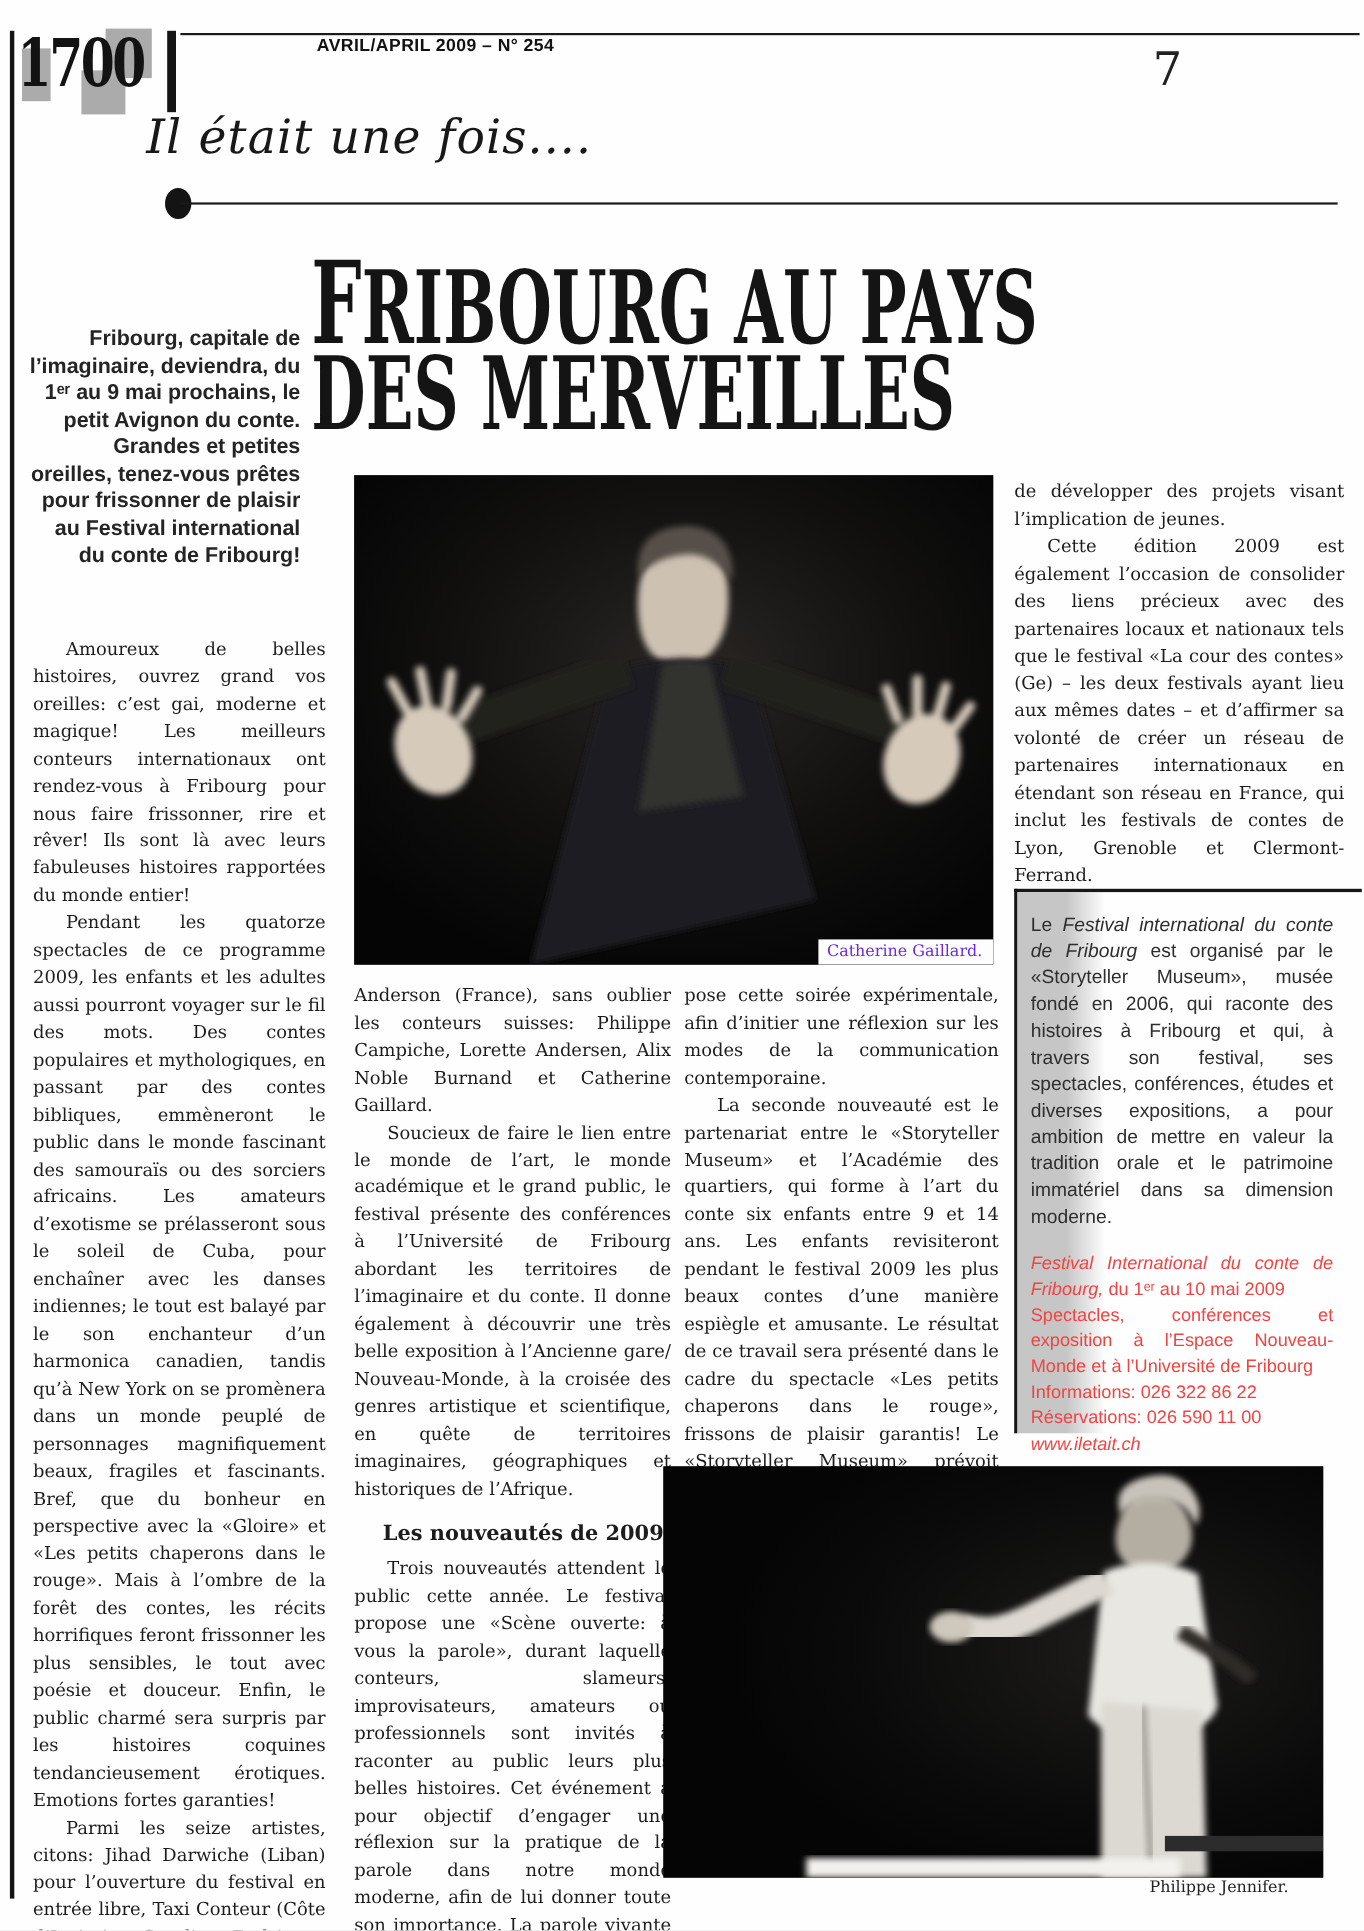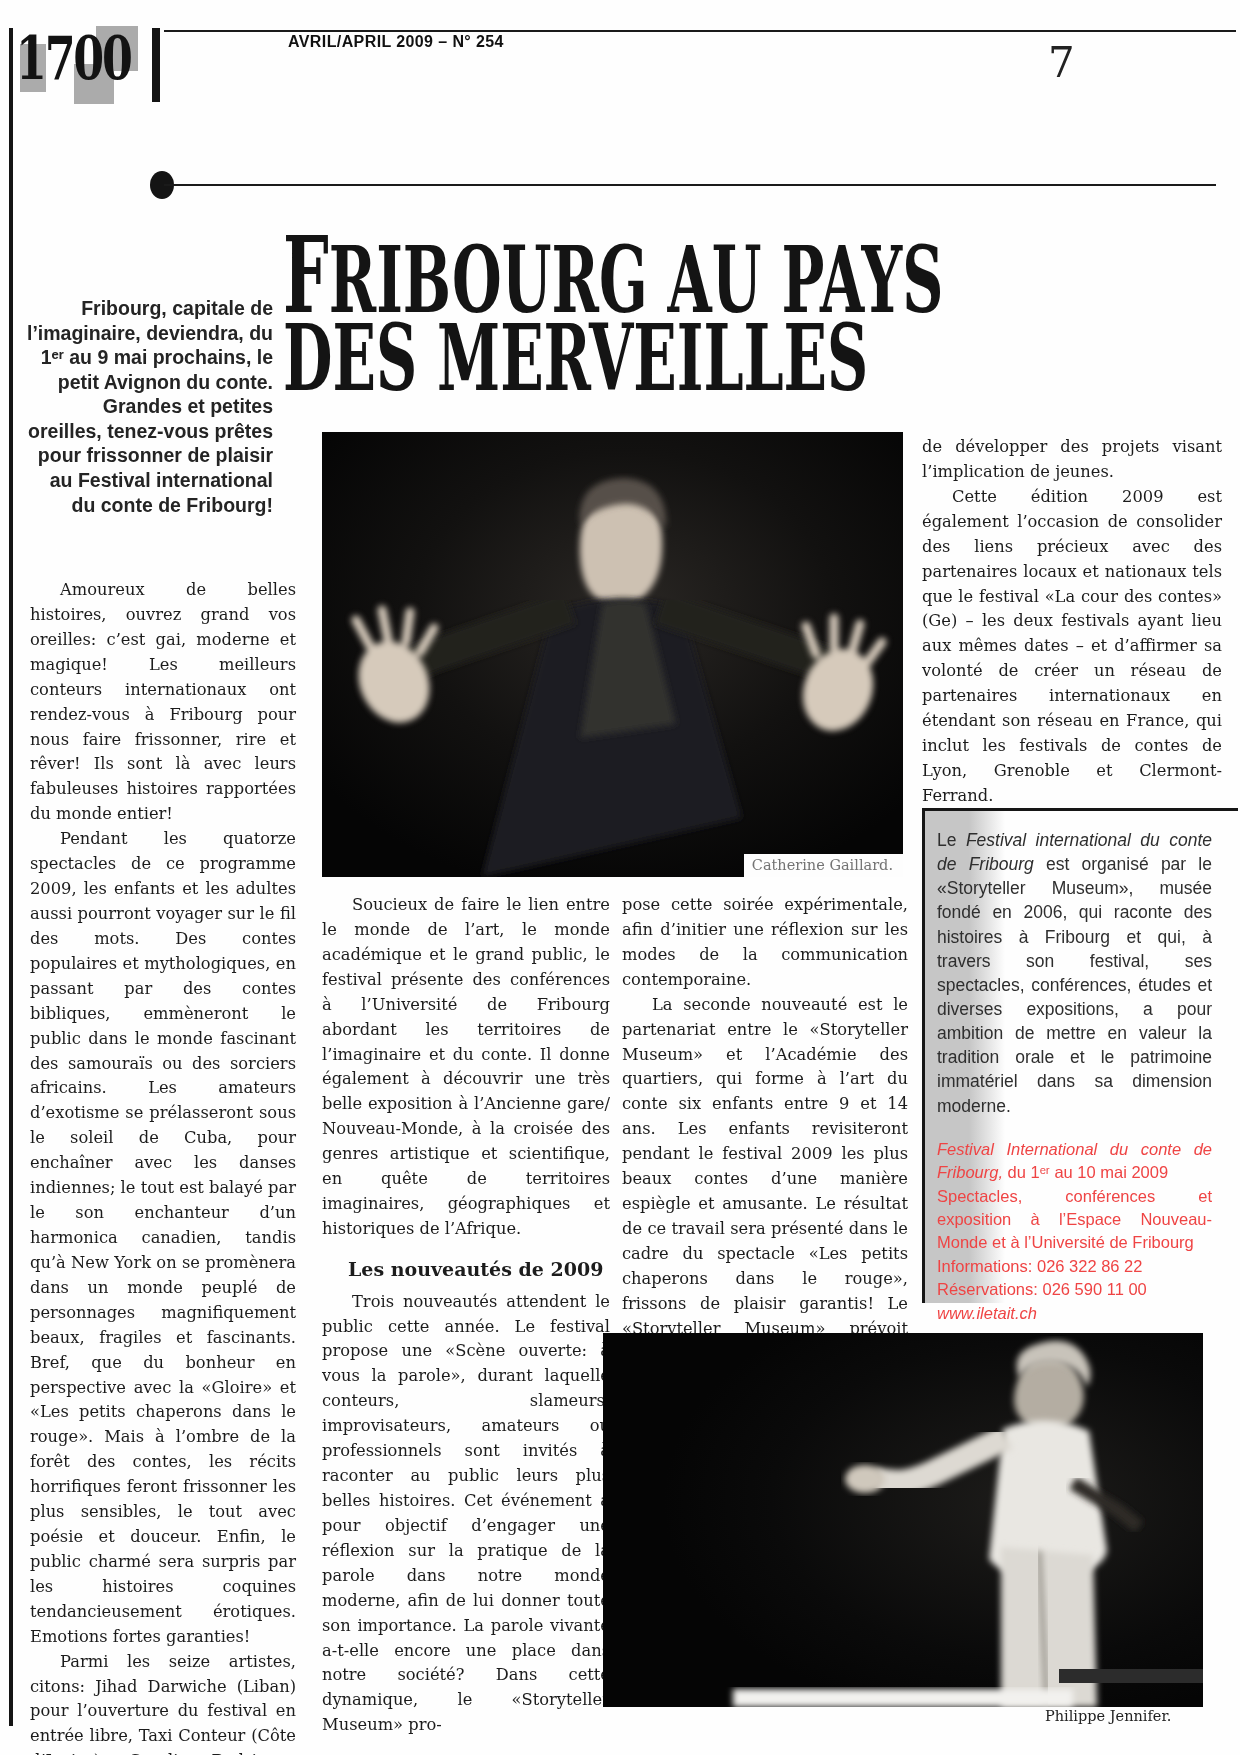--- a/index.html
+++ b/index.html
@@ -49,21 +49,21 @@
   #col2{left:322px;top:893px;width:288px;}
   #col3{left:622px;top:893px;width:286px;}
   #col4{left:922px;top:435px;width:300px;}
 
   
   .photo{position:absolute;background:#060606;overflow:hidden;}
   #photo1{left:322px;top:432px;width:581px;height:445px;}
   #photo2{left:603px;top:1333px;width:600px;height:374px;}
   .photo svg{display:block;width:100%;height:100%;}
   #caption1{right:0;bottom:0;background:#fdfdfd;padding:3px 10px 4px 8px;
-            font-family:"DejaVu Serif",serif;font-size:14.5px;color:#737373;}
+            font-family:"DejaVu Serif",serif;font-size:14.5px;color:#6d28d9;}
   #caption2{left:1045px;top:1708px;font-family:"DejaVu Serif",serif;font-size:14.5px;color:#222;}
 
   
   #infobox{left:922px;top:808px;width:316px;height:495px;
            border-top:3px solid #161616;border-left:3px solid #161616;box-sizing:border-box;}
   #infobox-shade{left:0;top:0;width:80px;height:100%;
            background:linear-gradient(to right,#c6c6c6 55%,rgba(198,198,198,0));}
   #infobox-inner{position:relative;padding:17px 26px 0 12px;
            font-family:"Liberation Sans",sans-serif;font-size:17.5px;line-height:1.38;
            color:#2e2e2e;text-align:justify;}
@@ -82,20 +82,21 @@
   <div class="abs" id="left-rule"></div>
   <div class="abs logo-sq" style="left:20px;top:44px;width:26px;height:48px;"></div>
   <div class="abs logo-sq" style="left:96px;top:26px;width:42px;height:45px;"></div>
   <div class="abs logo-sq" style="left:74px;top:64px;width:40px;height:40px;"></div>
   <div class="abs" id="logo-text">1700</div>
   <div class="abs" id="logo-bar"></div>
   <div class="abs" id="top-rule"></div>
   <div class="abs" id="issue-line">AVRIL/APRIL 2009 – N° 254</div>
   <div class="abs" id="page-number">7</div>
 
+  <div class="abs" id="kicker">Il était une fois....</div>
   <div class="abs" id="kicker-bullet"></div>
   <div class="abs" id="kicker-rule"></div>
   <h1 class="abs title-line" id="title-1">FRIBOURG AU PAYS</h1>
   <h1 class="abs title-line" id="title-2">DES MERVEILLES</h1>
 
   <div class="abs" id="intro"><span>Fribourg, capitale de l’imaginaire, deviendra, du 1ᵉʳ au 9 mai prochains, le petit Avignon du conte. Grandes et petites oreilles, tenez-vous prêtes pour frissonner de plaisir au </span><span class="it">Festival international du conte de Fribourg!</span></div>
 
   <div class="col" id="col1">
     <p class="indent">Amoureux de belles histoires, ouvrez grand vos oreilles: c’est gai, moderne et magique! Les meilleurs conteurs internationaux ont rendez-vous à Fribourg pour nous faire frissonner, rire et rêver! Ils sont là avec leurs fabuleuses histoires rapportées du monde entier!</p>
     <p class="indent">Pendant les quatorze spectacles de ce programme 2009, les enfants et les adultes aussi pourront voyager sur le fil des mots. Des contes populaires et mythologiques, en passant par des contes bibliques, emmèneront le public dans le monde fascinant des samouraïs ou des sorciers africains. Les amateurs d’exotisme se prélasseront sous le soleil de Cuba, pour enchaîner avec les danses indiennes; le tout est balayé par le son enchanteur d’un harmonica canadien, tandis qu’à New York on se promènera dans un monde peuplé de personnages magnifiquement beaux, fragiles et fascinants. Bref, que du bonheur en perspective avec la «Gloire» et «Les petits chaperons dans le rouge». Mais à l’ombre de la forêt des contes, les récits horrifiques feront frissonner les plus sensibles, le tout avec poésie et douceur. Enfin, le public charmé sera surpris par les histoires coquines tendancieusement érotiques. Emotions fortes garanties!</p>
@@ -125,20 +126,21 @@
         <ellipse cx="72" cy="250" rx="34" ry="42" transform="rotate(-25 72 250)"></ellipse>
         <path d="M48 214 l-14 -26 M66 208 l-6 -30 M84 210 l4 -30 M98 220 l14 -24" stroke="#d6cabb" stroke-width="9" stroke-linecap="round"></path>
         <ellipse cx="516" cy="258" rx="34" ry="42" transform="rotate(22 516 258)"></ellipse>
         <path d="M494 222 l-10 -28 M512 216 l0 -30 M530 220 l8 -28 M544 232 l16 -22" stroke="#d6cabb" stroke-width="9" stroke-linecap="round"></path>
       </g>
     </svg>
     <div class="abs" id="caption1">Catherine Gaillard.</div>
   </div>
 
   <div class="col" id="col2">
+    <p>Anderson (France), sans oublier les conteurs suisses: Philippe Campiche, Lorette Andersen, Alix Noble Burnand et Catherine Gaillard.</p>
     <p class="indent">Soucieux de faire le lien entre le monde de l’art, le monde académique et le grand public, le festival présente des conférences à l’Université de Fribourg abordant les territoires de l’imaginaire et du conte. Il donne également à découvrir une très belle exposition à l’Ancienne gare/ Nouveau-Monde, à la croisée des genres artistique et scientifique, en quête de territoires imaginaires, géographiques et historiques de l’Afrique.</p>
     <h3 class="subhead">Les nouveautés de 2009</h3>
     <p class="indent">Trois nouveautés attendent le public cette année. Le festival propose une «Scène ouverte: à vous la parole», durant laquelle conteurs, slameurs, improvisateurs, amateurs ou professionnels sont invités à raconter au public leurs plus belles histoires. Cet événement a pour objectif d’engager une réflexion sur la pratique de la parole dans notre monde moderne, afin de lui donner toute son importance. La parole vivante a-t-elle encore une place dans notre société? Dans cette dynamique, le «Storyteller Museum» pro-</p>
   </div>
 
   <div class="col" id="col3">
     <p>pose cette soirée expérimentale, afin d’initier une réflexion sur les modes de la communication contemporaine.</p>
     <p class="indent">La seconde nouveauté est le partenariat entre le «Storyteller Museum» et l’Académie des quartiers, qui forme à l’art du conte six enfants entre 9 et 14 ans. Les enfants revisiteront pendant le festival 2009 les plus beaux contes d’une manière espiègle et amusante. Le résultat de ce travail sera présenté dans le cadre du spectacle «Les petits chaperons dans le rouge», frissons de plaisir garantis! Le «Storyteller Museum» prévoit d’ailleurs</p>
   </div>
 

